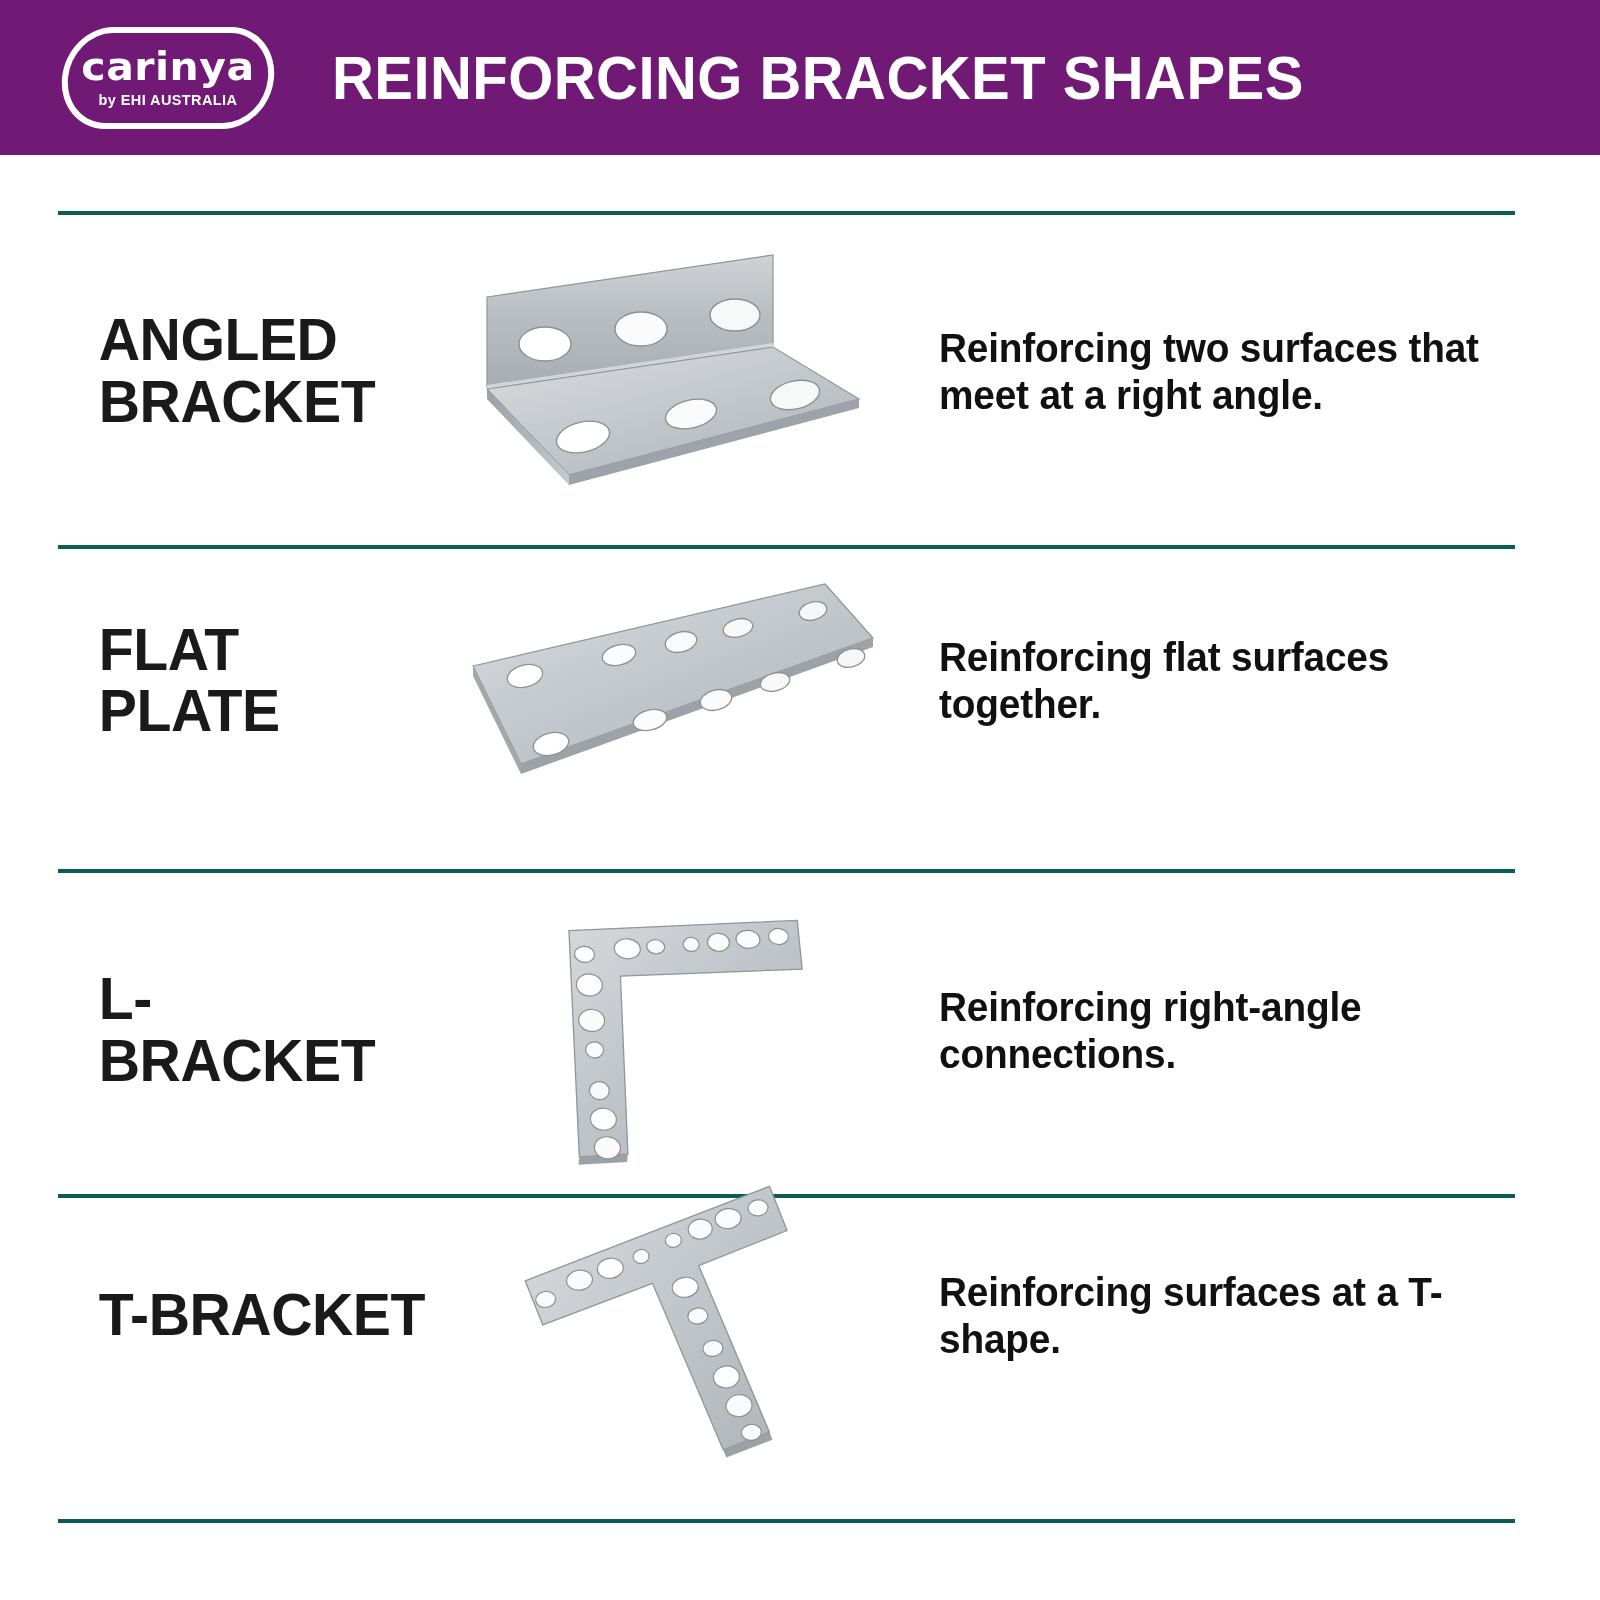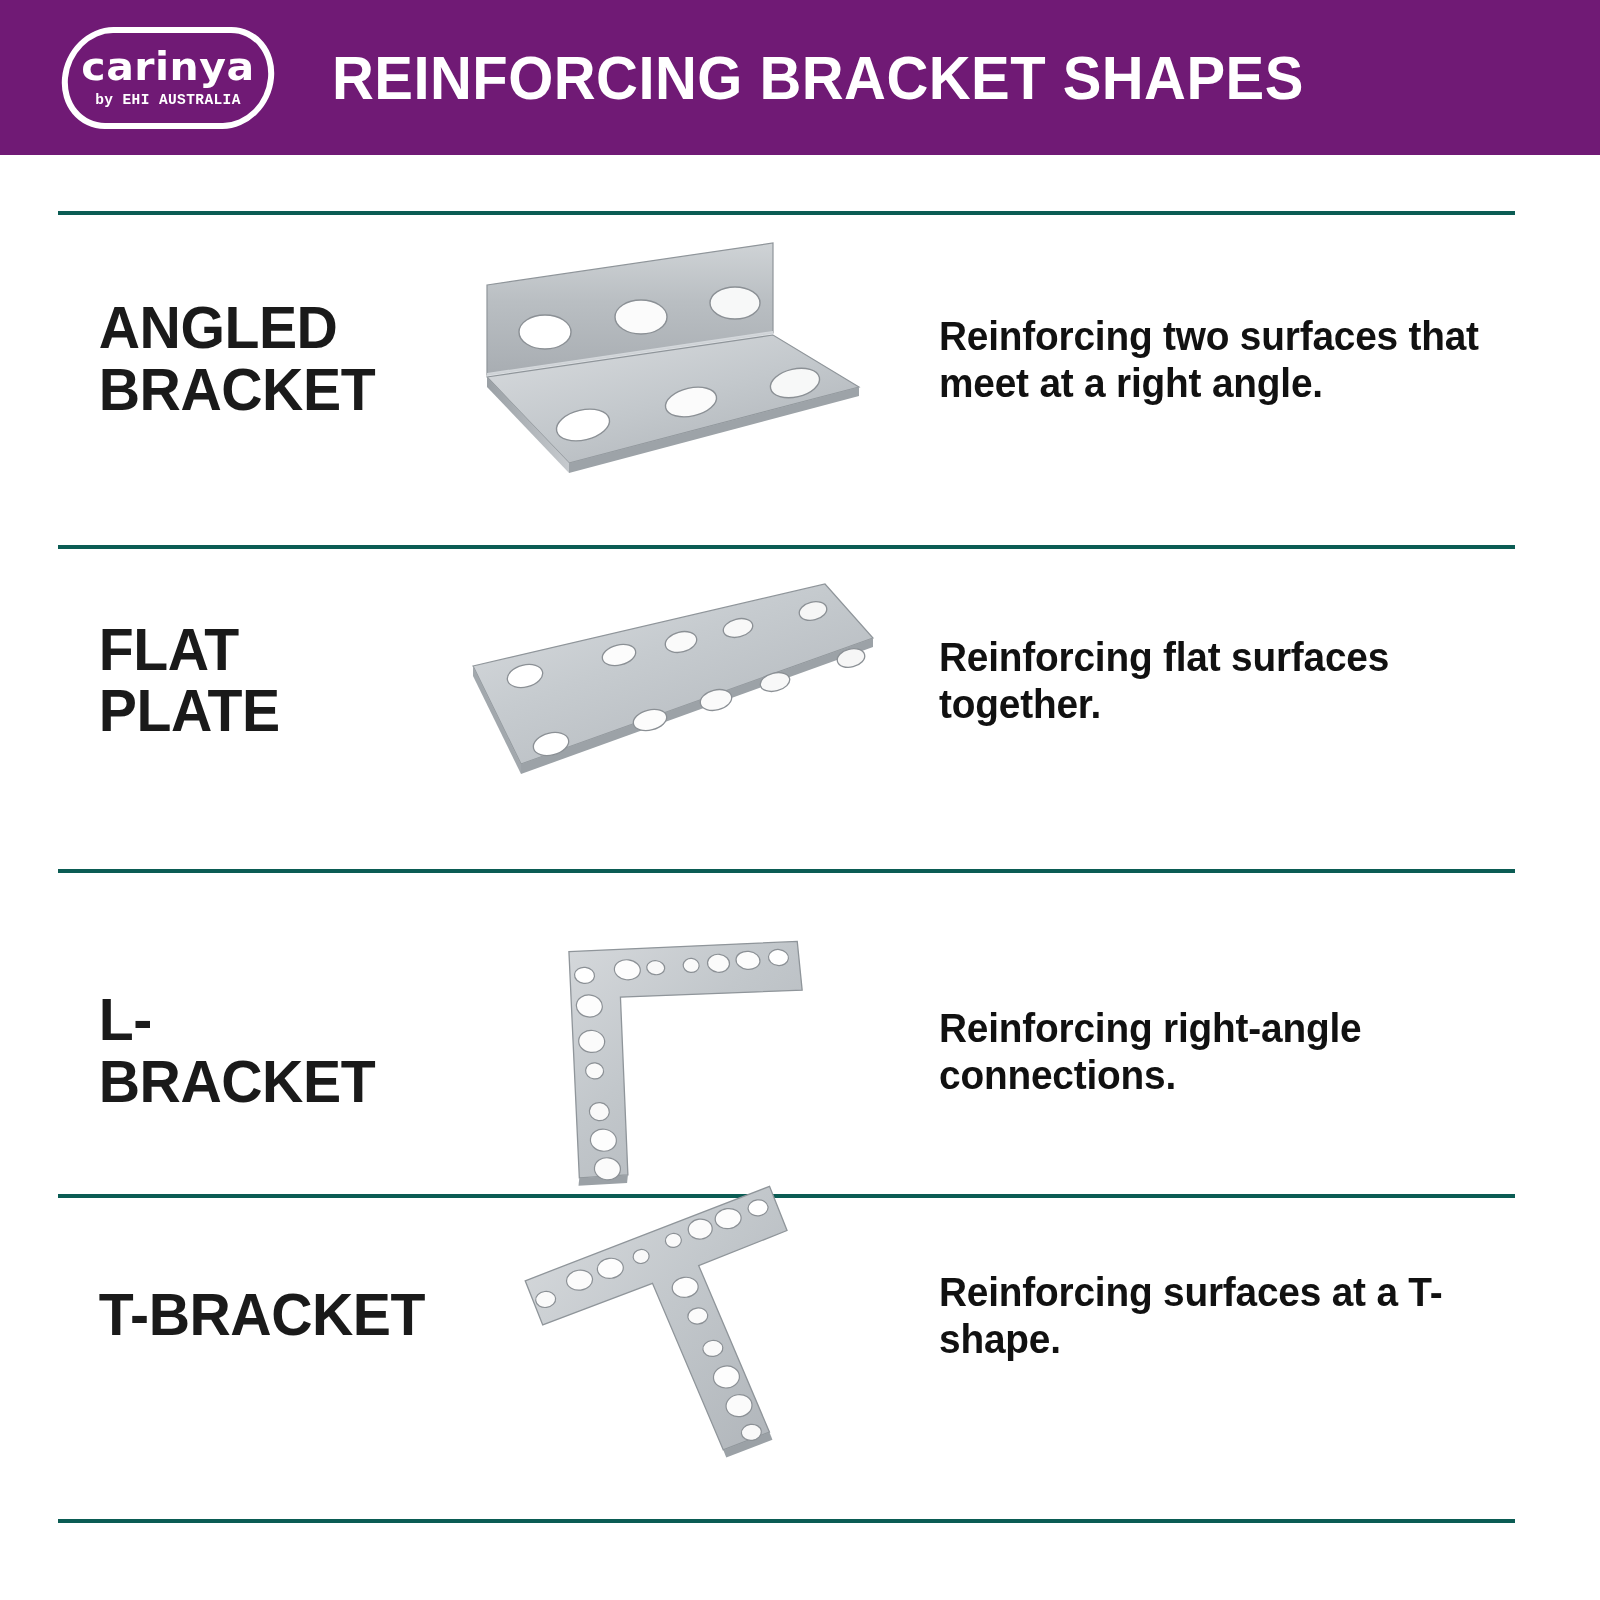--- a/index.html
+++ b/index.html
@@ -44,21 +44,21 @@
     color:#ffffff;
     font-family:"DejaVu Sans", sans-serif;
     font-size:41px;
     font-weight:600;
     letter-spacing:0.5px;
     line-height:1;
     transform:scaleY(0.95);
   }
   .logo-sub {
     color:#ffffff;
-    font-family:Liberation Mono, monospace;
+    font-family:Liberation Sans, sans-serif;
     font-size:14.5px;
     font-weight:bold;
     letter-spacing:0.4px;
     line-height:1;
     margin-top:4px;
   }
   .header-title {
     color:#ffffff;
     font-family:"Liberation Sans Narrow","Liberation Sans", sans-serif;
     font-size:61px;
@@ -132,21 +132,21 @@
     </div>
     <div class="header-title">REINFORCING BRACKET SHAPES</div>
   </div>
 
   <div class="rule" style="top:211px"></div>
   <div class="rule" style="top:545px"></div>
   <div class="rule" style="top:869px"></div>
   <div class="rule" style="top:1194px"></div>
   <div class="rule" style="top:1519px"></div>
 
-  <div class="row" style="top:215px; height:289px">
+  <div class="row" style="top:227px; height:289px">
     <div class="row-label">
       <div>ANGLED</div>
       <div>BRACKET</div>
     </div>
 
     <div class="row-figure">
       <svg class="fig" width="400" height="250" viewBox="0 0 400 250">
         <defs>
           <linearGradient id="gVert" x1="0" y1="0" x2="0" y2="1">
             <stop offset="0%" stop-color="#cfd3d6"></stop>
@@ -221,21 +221,21 @@
           <ellipse cx="253" cy="134" rx="16" ry="10" fill="#fafafa" stroke="#8b9095" stroke-width="1.3" transform="rotate(-14 253 134)"></ellipse>
           <ellipse cx="312" cy="116" rx="15" ry="9" fill="#f8f8f8" stroke="#8b9095" stroke-width="1.3" transform="rotate(-14 312 116)"></ellipse>
           <ellipse cx="388" cy="92" rx="14" ry="9" fill="#f6f6f6" stroke="#8b9095" stroke-width="1.3" transform="rotate(-14 388 92)"></ellipse>
         </g>
       </svg>
     </div>
 
     <div class="row-desc">Reinforcing flat surfaces together.</div>
   </div>
 
-  <div class="row" style="top:873px; height:357px">
+  <div class="row" style="top:852px; height:357px">
     <div class="row-label">
       <div>L-BRACKET</div>
     </div>
 
     <div class="row-figure">
       <svg class="fig" width="300" height="290" viewBox="0 0 300 290">
         <defs>
           <linearGradient id="gL" x1="0" y1="0" x2="1" y2="1">
             <stop offset="0%" stop-color="#d7dadd"></stop>
             <stop offset="45%" stop-color="#c2c7cb"></stop>

